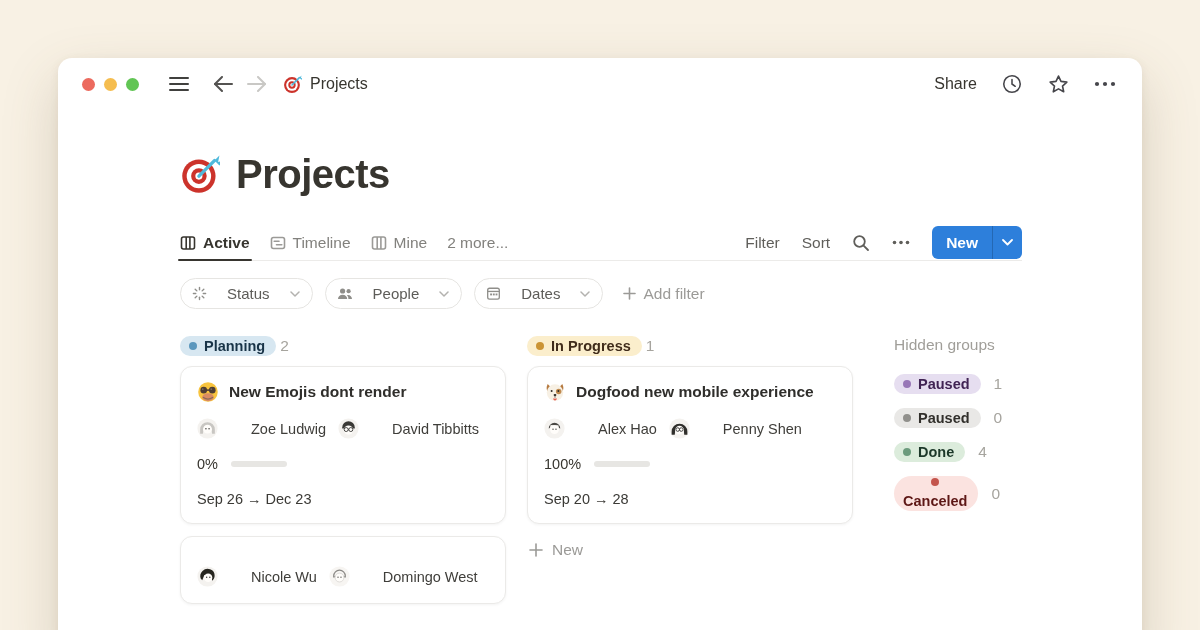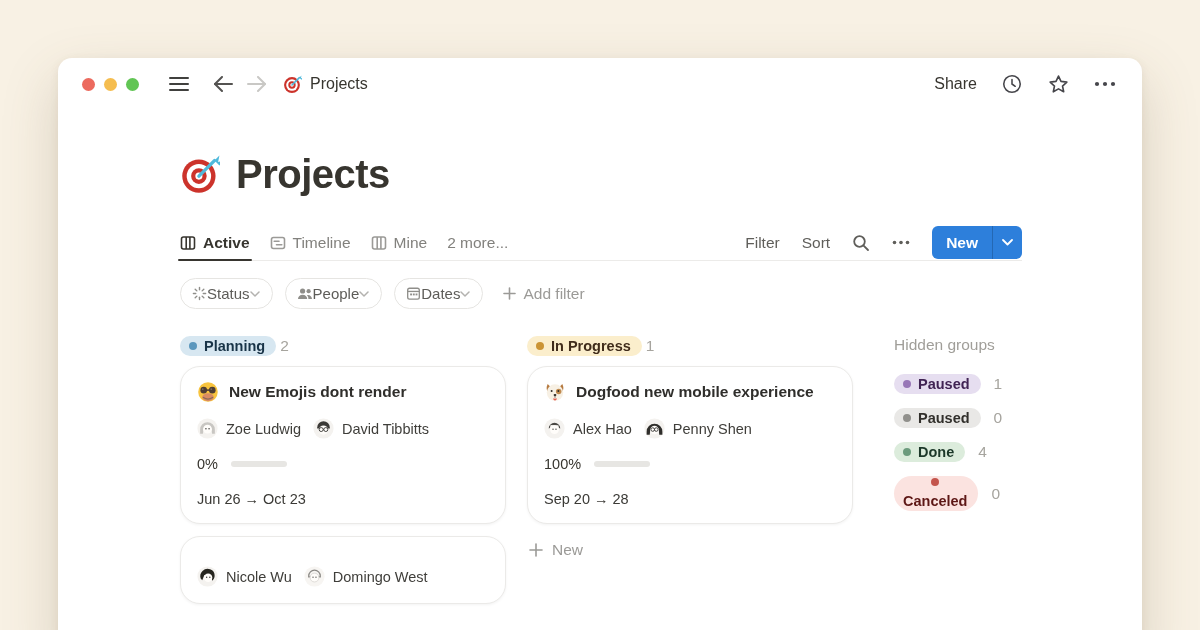--- a/index.html
+++ b/index.html
@@ -41,35 +41,35 @@
   .tab.active::after { content:""; position:absolute; left:-2px; right:-2px; bottom:-1px; height:2.5px; background:#37352F; border-radius:2px; }
   .tab-more { font-size:15.5px; color:#82817D; }
   .tab-right { margin-left:auto; display:flex; align-items:center; gap:22px; }
   .tool-text { font-size:15.5px; color:#5F5E5A; }
   .tool-icon { color:#5F5E5A; display:flex; }
   .new-btn { display:flex; align-items:stretch; height:33px; border-radius:6px; overflow:hidden; color:#fff; }
   .new-btn .nlabel { display:flex; align-items:center; padding:0 14px; font-size:15.5px; font-weight:700; }
   .new-btn .ncaret { display:flex; align-items:center; padding:0 9px; border-left:1px solid rgba(0,0,0,.18); }
   
   .chiprow { margin-top:17px; display:flex; align-items:center; gap:12px; }
-  .chip { display:inline-flex; align-items:center; gap:0; height:31px; padding:0 12px 0 11px; border:1px solid #E6E5E2; border-radius:999px; font-size:15px; color:#5D5C58; background:#fff; }
+  .chip { display:inline-flex; align-items:center; gap:20px; height:31px; padding:0 12px 0 11px; border:1px solid #E6E5E2; border-radius:999px; font-size:15px; color:#5D5C58; background:#fff; }
   .chip .cicon { color:#8F8E8A; display:flex; }
   .chip .caret { color:#B3B2AF; display:flex; }
   .add-filter { display:inline-flex; align-items:center; gap:7px; font-size:15.5px; color:#9B9A97; margin-left:8px; }
   
   .board { margin-top:27px; display:flex; align-items:flex-start; gap:21px; }
   .col { width:326px; flex:none; }
   .col-head { display:flex; align-items:center; gap:4px; margin-bottom:10px; }
   .pill { display:inline-flex; align-items:center; gap:7px; padding:2px 11px 2px 9px; border-radius:999px; font-size:14.5px; font-weight:700; }
   .dot { width:8px; height:8px; border-radius:50%; flex:none; }
   .count { font-size:15.5px; color:#A6A49E; }
-  .card { background:#fff; border:1px solid #EBEAE8; border-radius:20px; box-shadow:0 1px 3px rgba(0,0,0,.05); padding:14px 16px 16px; margin-bottom:12px; }
+  .card { background:#fff; border:1px solid #EBEAE8; border-radius:12px; box-shadow:0 1px 3px rgba(0,0,0,.05); padding:14px 16px 16px; margin-bottom:12px; }
   .card-title { display:flex; align-items:center; gap:10px; font-size:15.5px; font-weight:700; color:#2F2E2B; }
   .people { margin-top:15px; display:flex; align-items:center; gap:8px; font-size:14.5px; color:#3F3E3A; flex-wrap:nowrap; white-space:nowrap; }
-  .people .pname { margin-right:4px; }
+  .people .pname { margin-right:4px;margin-left:25px; }
   .prog { margin-top:17px; display:flex; align-items:center; gap:13px; font-size:14.5px; color:#37352F; }
   .track { width:56px; height:6px; border-radius:3px; background:#E7E6E3; overflow:hidden; }
   .fill { height:100%; border-radius:3px; }
   .dates { margin-top:19px; font-size:14.5px; color:#3B3A36; }
   .col-new { display:flex; align-items:center; gap:9px; font-size:15.5px; color:#9B9A97; margin-top:17px; padding-left:2px; }
   
   .hidden-groups { margin-left:20px; width:150px; flex:none; }
   .hg-title { font-size:15.5px; color:#A09E99; margin-bottom:20px; }
   .hg-row { display:flex; align-items:center; gap:13px; margin-bottom:14px; }
   svg { display:block; }
@@ -326,21 +326,21 @@
                   <circle cx="12.2" cy="11" r="1.9" fill="none" stroke="#3E3D3A" stroke-width=".9"></circle>
                   <line x1="9.7" y1="11" x2="10.3" y2="11" stroke="#3E3D3A" stroke-width=".9"></line>
                 </svg>
             </span>
             <span class="pname">David Tibbitts</span>
           </div>
           <div class="prog">
             <span>0%</span>
             <span class="track"><span class="fill" style="width: 0%; background: rgb(121, 161, 131);"></span></span>
           </div>
-          <div class="dates">Jun 26 → Oct 23</div>
+          <div class="dates">Sep 26 → Dec 23</div>
         </div>
 
         <div class="card">
           <div class="people">
             <span>
               <svg width="21" height="21" viewBox="0 0 20 20">
                   <circle cx="10" cy="10" r="9.6" fill="#F4F2EF"></circle>
                   <path d="M3.5 12a7 7 0 0 1 9-8.8c3 .9 4.5 3.6 4.3 6.3-.2 2.2-1 3.5-2.3 4.5l-1-4.5-6.5-1-2 5z" fill="#26251F"></path>
                   <circle cx="10.6" cy="11.2" r="4" fill="#FFFDFA"></circle>
                   <circle cx="9.2" cy="10.8" r=".7" fill="#3E3D3A"></circle>

